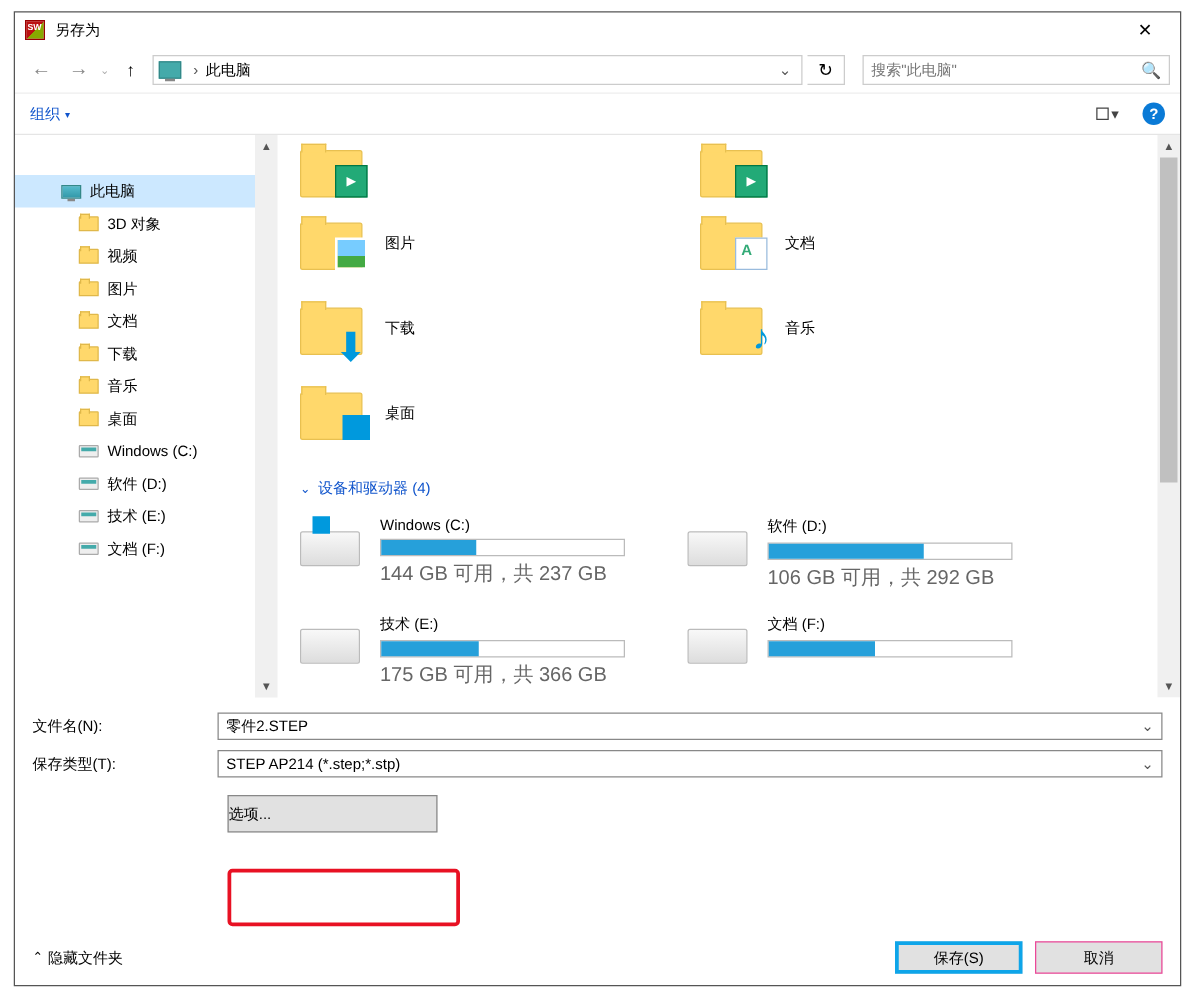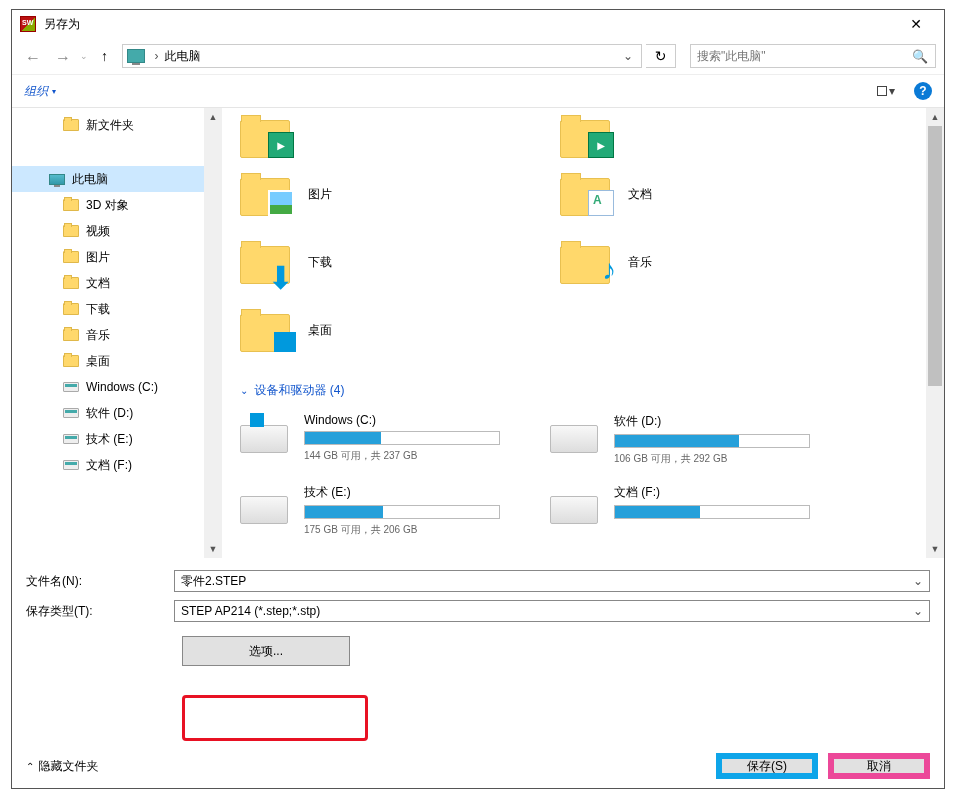--- a/index.html
+++ b/index.html
@@ -19,21 +19,21 @@
 .addrbar .pc-icon::after{content:"";position:absolute;bottom:-3px;left:4px;width:8px;height:2px;background:#888;}
 .addrbar .chev { color:#555; margin: 0 6px; }
 .addrbar .addrtxt { flex:1; }
 .addrbar .dd { color:#555; width:18px; text-align:center; cursor:pointer;}
 .refresh { width:30px; height:24px; border:1px solid #ccc; border-left:none; display:flex;align-items:center;justify-content:center; cursor:pointer; font-size:14px;}
 .searchbox { width: 246px; height: 24px; border: 1px solid #ccc; margin-left: 10px; display: flex; align-items: center; padding: 0 6px; color:#777;}
 .searchbox .srchtxt { flex:1; }
 .searchbox .srch-icon { font-size:13px; color:#666; cursor:pointer;}
 
 .toolbar { height: 34px; border-top: 1px solid #eee; border-bottom: 1px solid #e5e5e5; display: flex; align-items: center; padding: 0 12px; }
-.toolbar .org { color:#15c; cursor:pointer;font-style:italic;}
+.toolbar .org { color:#15c; cursor:pointer;}
 .toolbar .org-dd { color:#15c; margin-left:4px; font-size:8px;}
 .toolbar .spacer { flex:1; }
 .toolbar .view-btn { width:32px;height:22px; display:flex;align-items:center;justify-content:center; cursor:pointer; color:#444;}
 .toolbar .help { width:18px;height:18px; border-radius:50%; background:#0a7ad6; color:#fff; text-align:center; line-height:18px; font-weight:bold; margin-left:12px; cursor:pointer;}
 
 .body { display:flex; height: 450px; }
 .navpane { width: 192px; border-right: none; overflow: hidden; padding-top:4px;}
 .navitem { height: 26px; display:flex; align-items:center; padding-left: 36px; cursor:pointer; white-space:nowrap;}
 .navitem.indent2 { padding-left: 50px; }
 .navitem.sel { background:#cce8ff; }
@@ -72,43 +72,43 @@
 
 .drive-grid{display:flex;flex-wrap:wrap;}
 .drive-item{width:310px;display:flex;align-items:flex-start;margin-bottom:18px;cursor:pointer;}
 .drv-icon{width:54px;height:40px;margin-right:10px;position:relative;}
 .drv-body{width:48px;height:28px;background:linear-gradient(#f8f8f8,#ddd);border:1px solid #bbb;border-radius:2px;position:absolute;bottom:0;}
 .drv-win{position:absolute;top:0;left:10px;width:14px;height:14px;background:#09d;}
 .drv-info{flex:1;}
 .drv-name{margin-bottom:4px;}
 .drv-bar{width:196px;height:14px;border:1px solid #bbb;background:#fff;margin-bottom:4px;position:relative;}
 .drv-fill{height:100%;background:#26a0da;}
-.drv-stat{color:#666;font-size:10px;}
+.drv-stat{color:#666;font-size:16px;}
 
 .fa-scroll{position:absolute;right:0;top:0;bottom:0;width:18px;background:#f0f0f0;display:flex;flex-direction:column;}
 .fa-scroll .sbtn{height:18px;display:flex;align-items:center;justify-content:center;font-size:9px;color:#555;cursor:pointer;}
 .fa-scroll .thumb{background:#c0c0c0;height:260px;margin:0 2px;cursor:pointer;}
 
 .bottompane{padding:12px 14px 8px;}
 .formrow{display:flex;align-items:center;margin-bottom:8px;}
 .formrow .lbl{width:148px;text-align:left;padding-right:8px;}
 .formrow .fld{flex:1;height:22px;border:1px solid #888;padding:2px 6px;display:flex;align-items:center;background:#fff;}
 .formrow .fld.combo{justify-content:space-between;}
 .formrow .fld .dd{color:#555;cursor:pointer;}
 .formrow .desc{color:#15c;cursor:pointer;}
 
-.options-btn{width:168px;height:30px;border:1px solid #888;background:#e1e1e1;display:flex;align-items:center;justify-content:center;margin-left:156px;margin-top:14px;cursor:pointer;}
+.options-btn{width:168px;height:30px;border:1px solid #888;background:#e1e1e1;display:flex;align-items:center;margin-left:156px;margin-top:14px;cursor:pointer;}
 .hilite{position:absolute;left:170px;top:685px;width:186px;height:46px;border:3px solid #e81123;border-radius:4px;pointer-events:none;}
 
 .footer{position:absolute;bottom:0;left:0;right:0;height:44px;display:flex;align-items:center;padding:0 14px;}
 .footer .hide{cursor:pointer;display:flex;align-items:center;}
 .footer .hide .chv{margin-right:4px;font-size:10px;}
 .footer .spacer{flex:1;}
-.footer .btn{width:102px;height:26px;border:6px solid #ec4899;background:#e1e1e1;display:flex;align-items:center;justify-content:center;margin-left:10px;cursor:pointer;}
-.footer .btn.primary{border:6px solid #0ea5e9;}
+.footer .btn{width:102px;height:26px;border:1px solid #ec4899;background:#e1e1e1;display:flex;align-items:center;justify-content:center;margin-left:10px;cursor:pointer;}
+.footer .btn.primary{border:3px solid #0ea5e9;}
 </style>
 </head>
 <body>
 
 <div class="dialog">
 
   <div class="titlebar">
     <span class="app-icon"></span>
     <span class="title">另存为</span>
     <span class="close">✕</span>
@@ -137,26 +137,20 @@
     <span class="org-dd">▾</span>
     <span class="spacer"></span>
     <span class="view-btn">
       <span style="display:inline-block;width:10px;height:10px;border:1px solid #444;margin-right:2px;"></span>▾
     </span>
     <span class="help">?</span>
   </div>
 
   <div class="body">
     <div class="navpane" id="navpane">
-        <div class="navitem indent2">
-          <span class="ni-icon">
-            <span class="folder-i"></span>
-          </span>
-          <span>新文件夹</span>
-        </div>
         <div style="height: 14px;"></div>
         <div style="height: 14px;"></div>
         <div class="navitem sel">
           <span class="ni-icon">
             <span class="pc-i"></span>
           </span>
           <span>此电脑</span>
         </div>
         <div class="navitem indent2">
           <span class="ni-icon">
@@ -315,21 +309,21 @@
           </div>
           <div class="drive-item">
             <div class="drv-icon">
               <div class="drv-body"></div>
             </div>
             <div class="drv-info">
               <div class="drv-name">技术 (E:)</div>
               <div class="drv-bar">
                 <div class="drv-fill" style="width: 40%;"></div>
               </div>
-              <div class="drv-stat">175 GB 可用，共 206 GB</div>
+              <div class="drv-stat">175 GB 可用，共 366 GB</div>
             </div>
           </div>
           <div class="drive-item">
             <div class="drv-icon">
               <div class="drv-body"></div>
             </div>
             <div class="drv-info">
               <div class="drv-name">文档 (F:)</div>
               <div class="drv-bar">
                 <div class="drv-fill" style="width: 44%;"></div>

